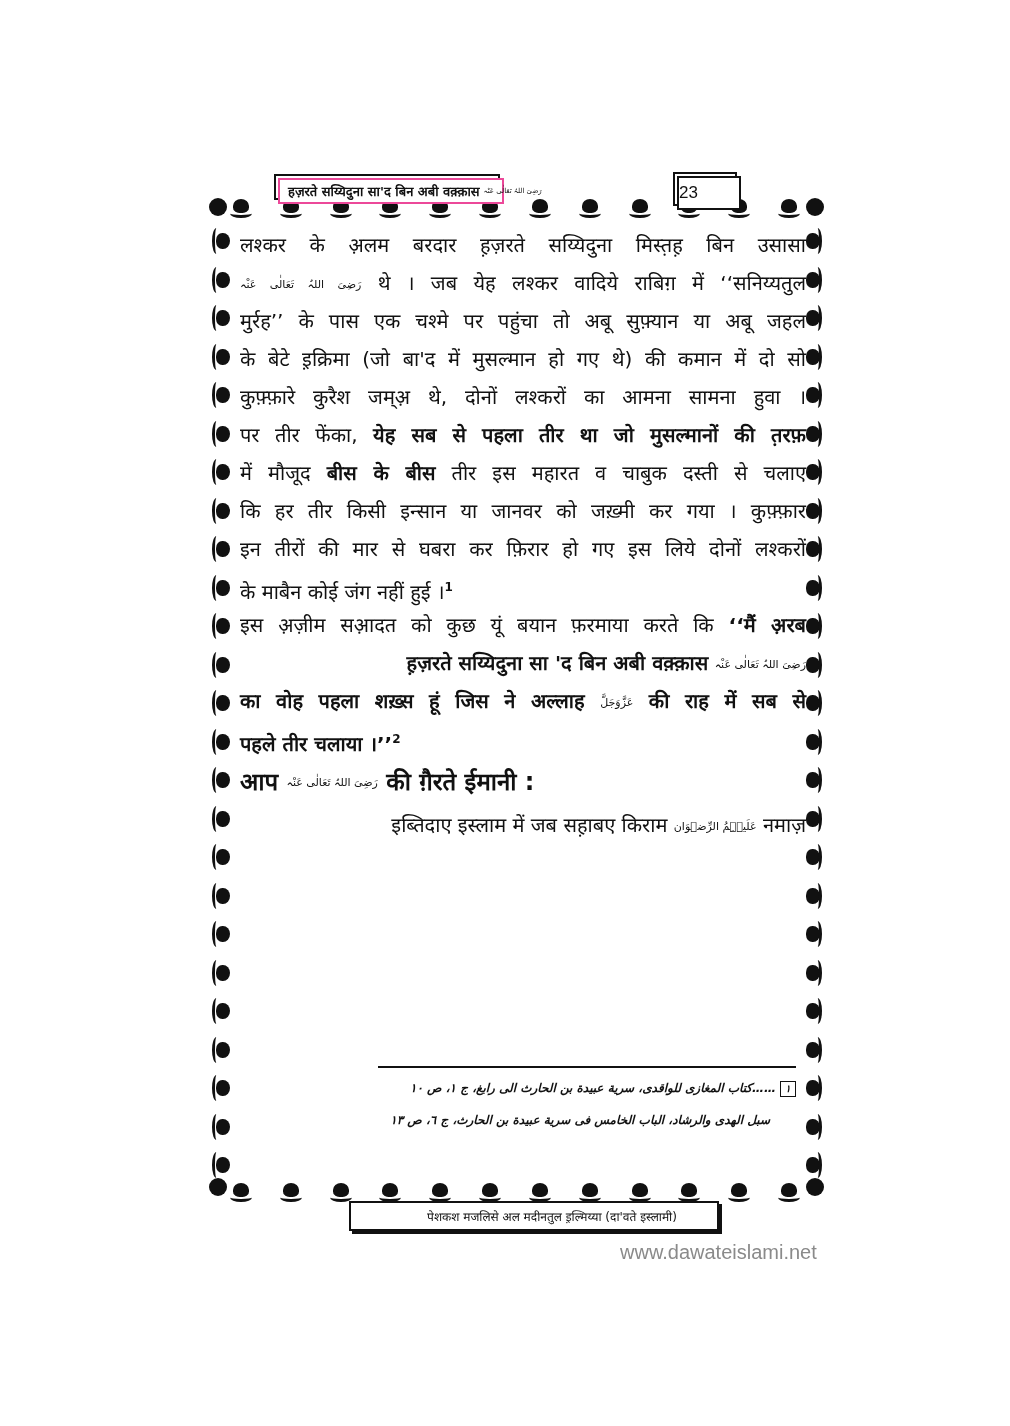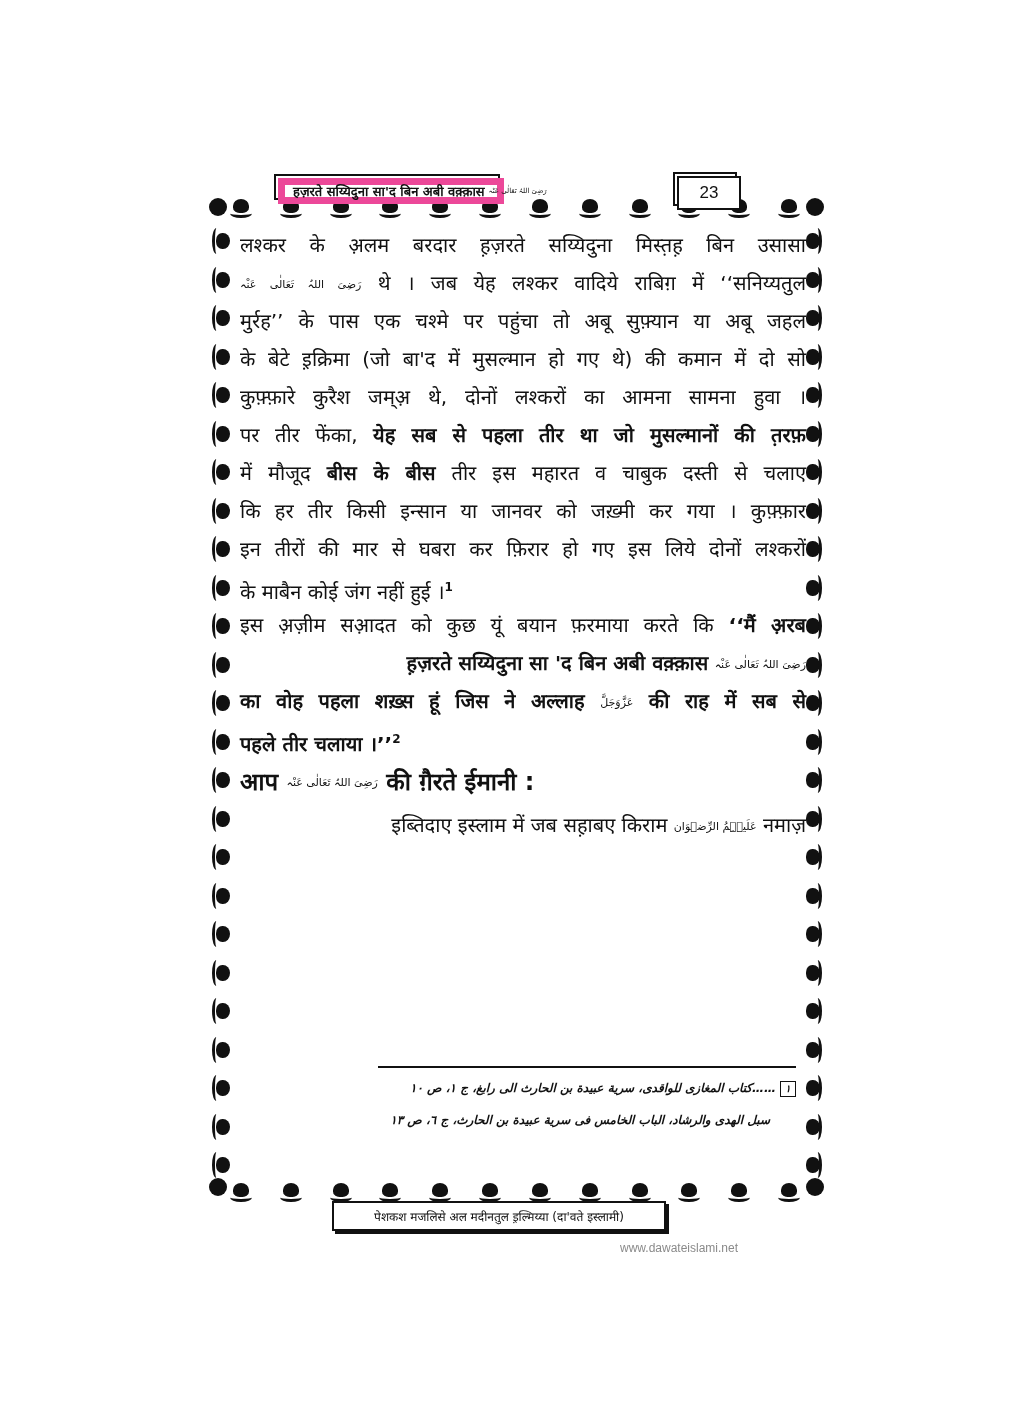--- a/index.html
+++ b/index.html
@@ -114,21 +114,21 @@
     .corner-bl { left: 203px; top: 1172px; }
     .corner-br { left: 800px; top: 1172px; }
 
     
     .header-title-box {
       position: absolute;
       left: 278px;
       top: 178px;
       width: 226px;
       height: 26px;
-      border: 7px solid #ec4899;
+      border: 2px solid #ec4899;
       background: #fff;
       box-shadow: -4px -4px 0 -2px #fff, -4px -4px 0 0 #111;
       display: flex;
       align-items: center;
       padding-left: 8px;
       box-sizing: border-box;
       font-family: "DejaVu Sans", sans-serif;
       font-size: 13px;
       font-weight: bold;
       white-space: nowrap;
@@ -143,21 +143,20 @@
       position: absolute;
       left: 677px;
       top: 176px;
       width: 60px;
       height: 30px;
       border: 2px solid #111;
       background: #fff;
       box-shadow: -4px -4px 0 -2px #fff, -4px -4px 0 0 #111;
       display: flex;
       align-items: center;
-      justify-content: center;
       font-family: "Liberation Sans", sans-serif;
       font-size: 17px;
       z-index: 2;
     }
 
     
     .content {
       position: absolute;
       left: 232px;
       top: 226px;
@@ -236,41 +235,42 @@
       border: 1.5px solid #111;
       text-align: center;
       font-size: 10px;
       margin-left: 4px;
       vertical-align: middle;
     }
 
     
     .footer-box {
       position: absolute;
-      left: 332px;
+      left: 349px;
       top: 1201px;
       width: 330px;
       height: 26px;
       border: 2px solid #111;
       background: #fff;
       box-shadow: 3px 3px 0 0 #111;
       display: flex;
       align-items: center;
       justify-content: center;
       font-family: "DejaVu Sans", sans-serif;
       font-size: 12px;
       white-space: nowrap;
       z-index: 2;
+      padding-left: 36px;
     }
     .website {
       position: absolute;
       left: 620px;
       top: 1241px;
       font-family: "Liberation Sans", sans-serif;
-      font-size: 12px;
+      font-size: 20px;
       color: #8a8a8a;
     }
   </style>
 </head>
 <body>
 
 <div class="corner corner-tl"></div>
 <div class="corner corner-tr"></div>
 <div class="corner corner-bl"></div>
 <div class="corner corner-br"></div>

